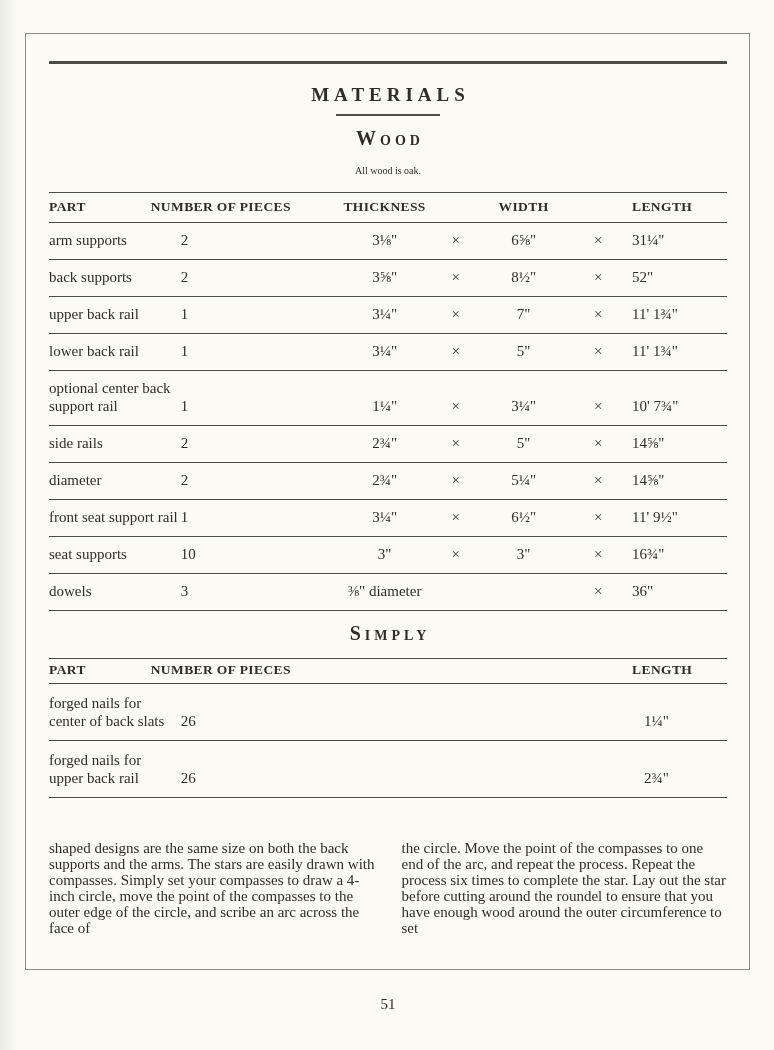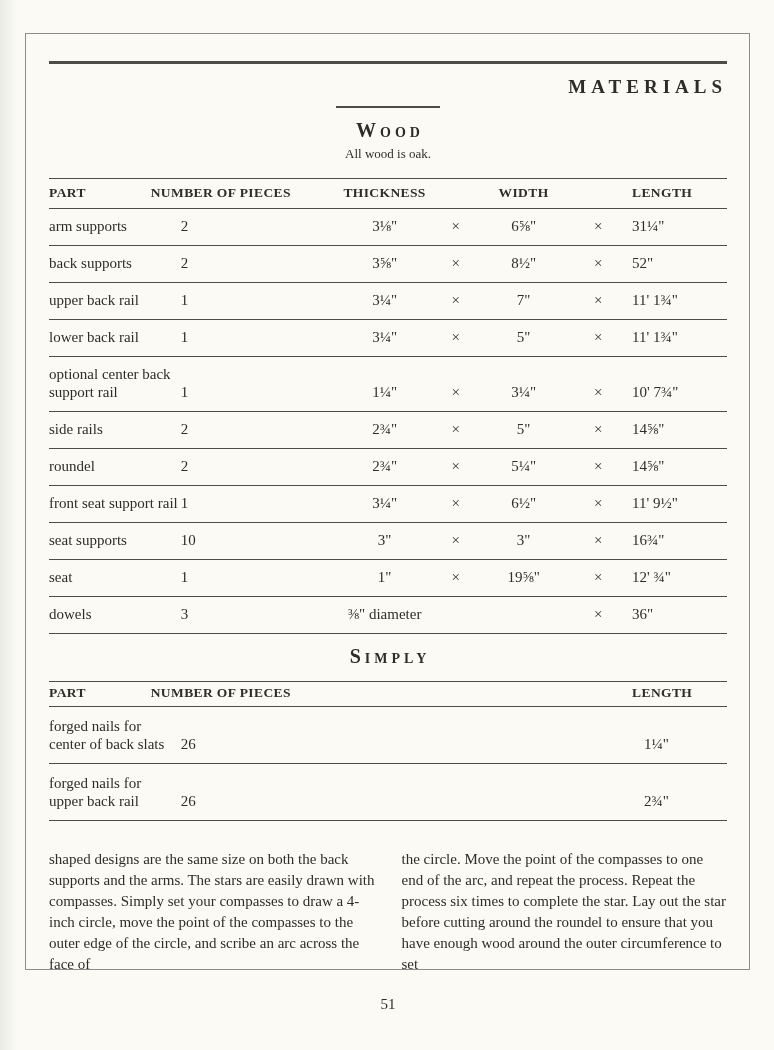--- a/index.html
+++ b/index.html
@@ -31,22 +31,22 @@
     border: 1px solid var(--frame);
     padding: 0 22px 0 23px;
     background: var(--paper);
   }
   .top-rule {
     margin-top: 27px;
     height: 2.5px;
     background: var(--rule);
   }
   .page-title {
-    margin-top: 12px;
-    text-align: right;
+    margin-top: 20px;
+    text-align: center;
     font-size: 19px;
     font-weight: bold;
     letter-spacing: 5px;
     text-indent: 5px;
   }
   .title-underline {
     width: 104px;
     height: 2px;
     background: var(--rule);
     margin: 8px auto 0;
@@ -54,23 +54,23 @@
   .section-heading {
     margin-top: 11px;
     text-align: center;
     font-size: 20px;
     font-weight: bold;
     font-variant: small-caps;
     letter-spacing: 4px;
     text-indent: 4px;
   }
   .section-note {
-    margin-top: 4px;
-    text-align: center;
-    font-size: 13px;
+    margin-top: 15px;
+    text-align: center;
+    font-size: 10px;
   }
   table {
     width: 100%;
     border-collapse: collapse;
     table-layout: fixed;
   }
   .wood-table { margin-top: 16px; }
   .metal-table { margin-top: 13px; }
   thead tr {
     border-top: 1.6px solid var(--rule);
@@ -94,26 +94,26 @@
     padding: 8px 0 10px;
     white-space: nowrap;
   }
   .metal-table td { padding: 10px 0 10px; }
   td.part { white-space: pre; line-height: 18px; }
   td.pieces { padding-left: 30px; }
   td.c-center { text-align: center; }
   td.length { text-align: left; }
   .metal-table td.length { padding-left: 12px; }
   .body-text {
-    margin-top: 28px;
+    margin-top: 42px;
     display: grid;
     grid-template-columns: 1fr 1fr;
     column-gap: 27px;
     font-size: 15px;
-    line-height: 21px;
+    line-height: 16px;
   }
   .page-number {
     position: absolute;
     left: 2px; right: 0;
     top: 996px;
     text-align: center;
     font-size: 15px;
   }
 </style>
 </head>
@@ -201,21 +201,21 @@
         <tr>
         <td class="part">side rails</td>
         <td class="pieces">2</td>
         <td class="c-center">2¾"</td>
         <td class="c-center">×</td>
         <td class="c-center">5"</td>
         <td class="c-center">×</td>
         <td class="length">14⅝"</td>
       </tr>
         <tr>
-        <td class="part">roundel</td>
+        <td class="part">diameter</td>
         <td class="pieces">2</td>
         <td class="c-center">2¾"</td>
         <td class="c-center">×</td>
         <td class="c-center">5¼"</td>
         <td class="c-center">×</td>
         <td class="length">14⅝"</td>
       </tr>
         <tr>
         <td class="part">front seat support rail</td>
         <td class="pieces">1</td>
@@ -226,29 +226,20 @@
         <td class="length">11' 9½"</td>
       </tr>
         <tr>
         <td class="part">seat supports</td>
         <td class="pieces">10</td>
         <td class="c-center">3"</td>
         <td class="c-center">×</td>
         <td class="c-center">3"</td>
         <td class="c-center">×</td>
         <td class="length">16¾"</td>
-      </tr>
-        <tr>
-        <td class="part">seat</td>
-        <td class="pieces">1</td>
-        <td class="c-center">1"</td>
-        <td class="c-center">×</td>
-        <td class="c-center">19⅝"</td>
-        <td class="c-center">×</td>
-        <td class="length">12' ¾"</td>
       </tr>
         <tr>
         <td class="part">dowels</td>
         <td class="pieces">3</td>
         <td class="c-center">⅜" diameter</td>
         <td class="c-center"></td>
         <td class="c-center"></td>
         <td class="c-center">×</td>
         <td class="length">36"</td>
       </tr>

